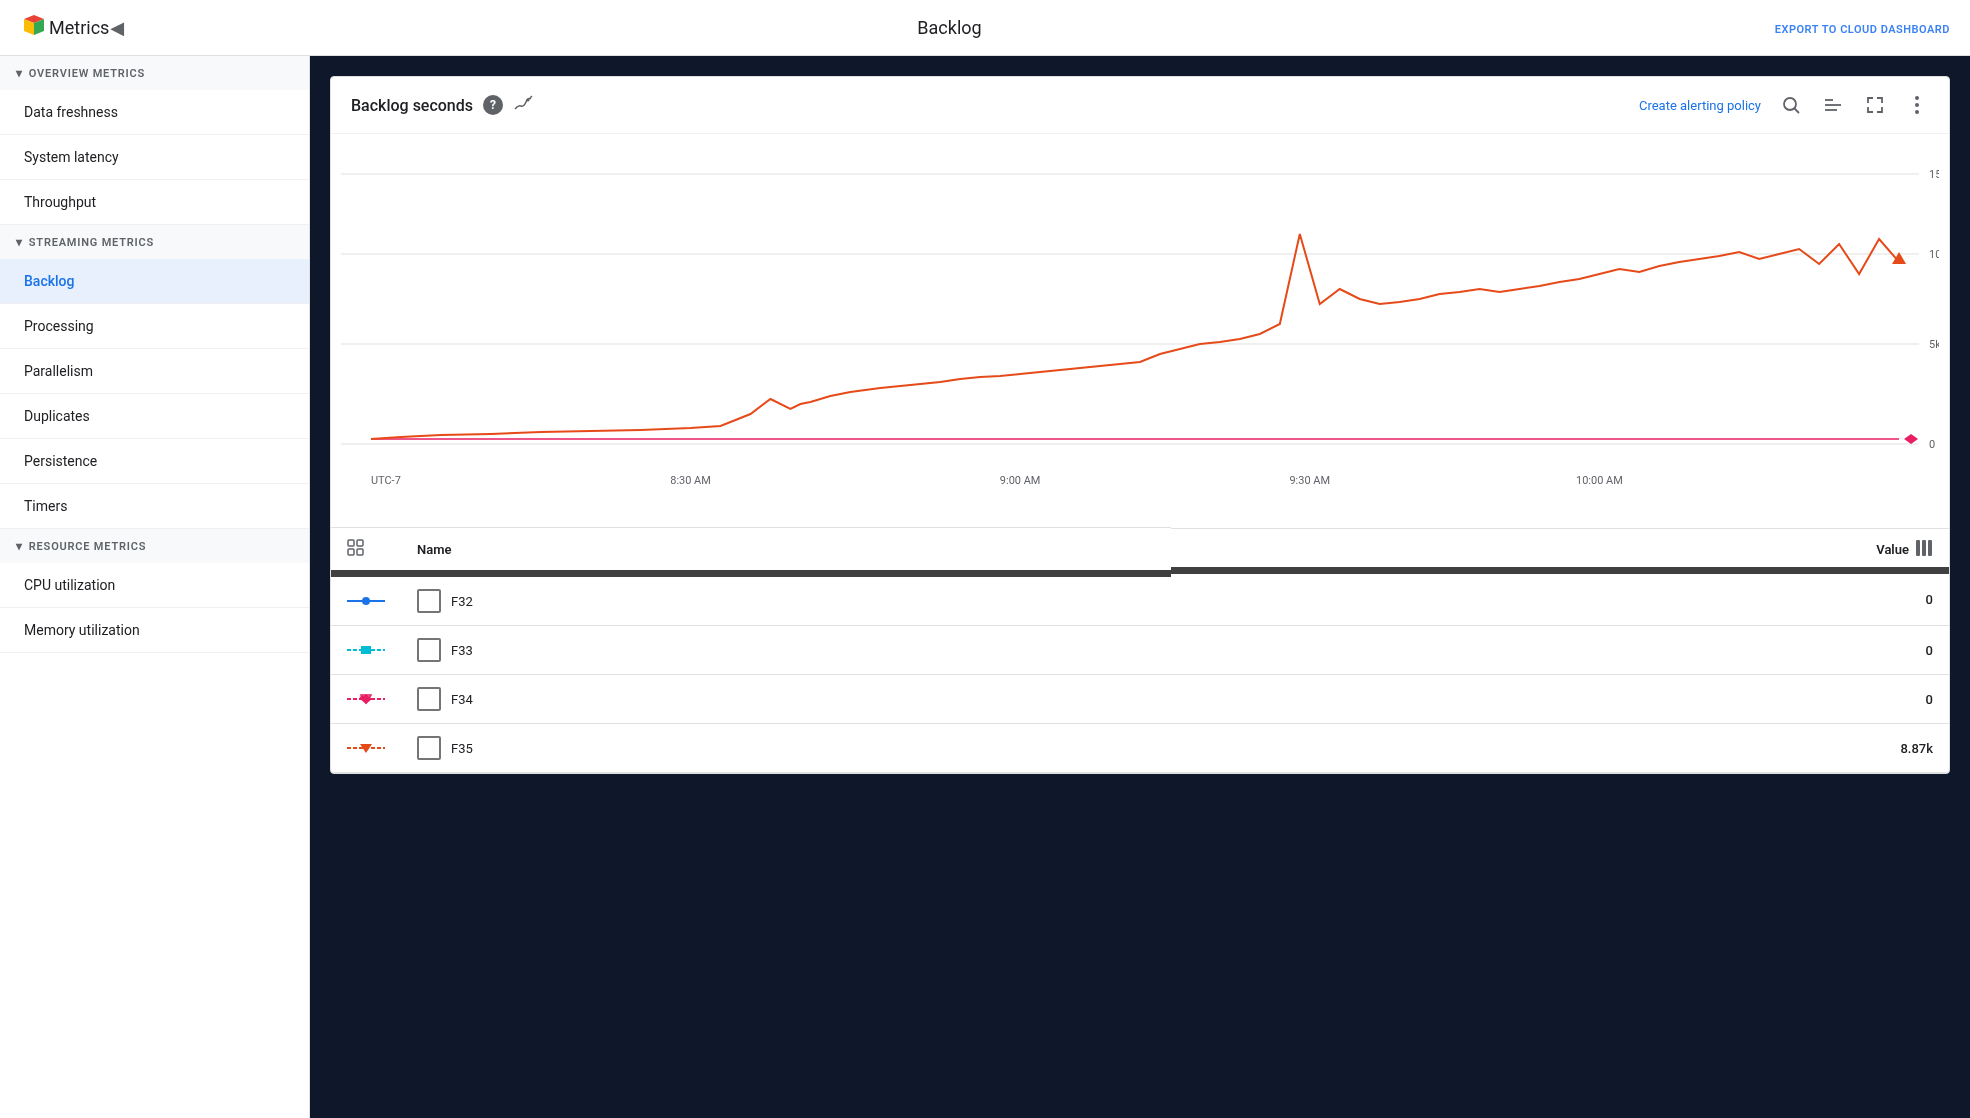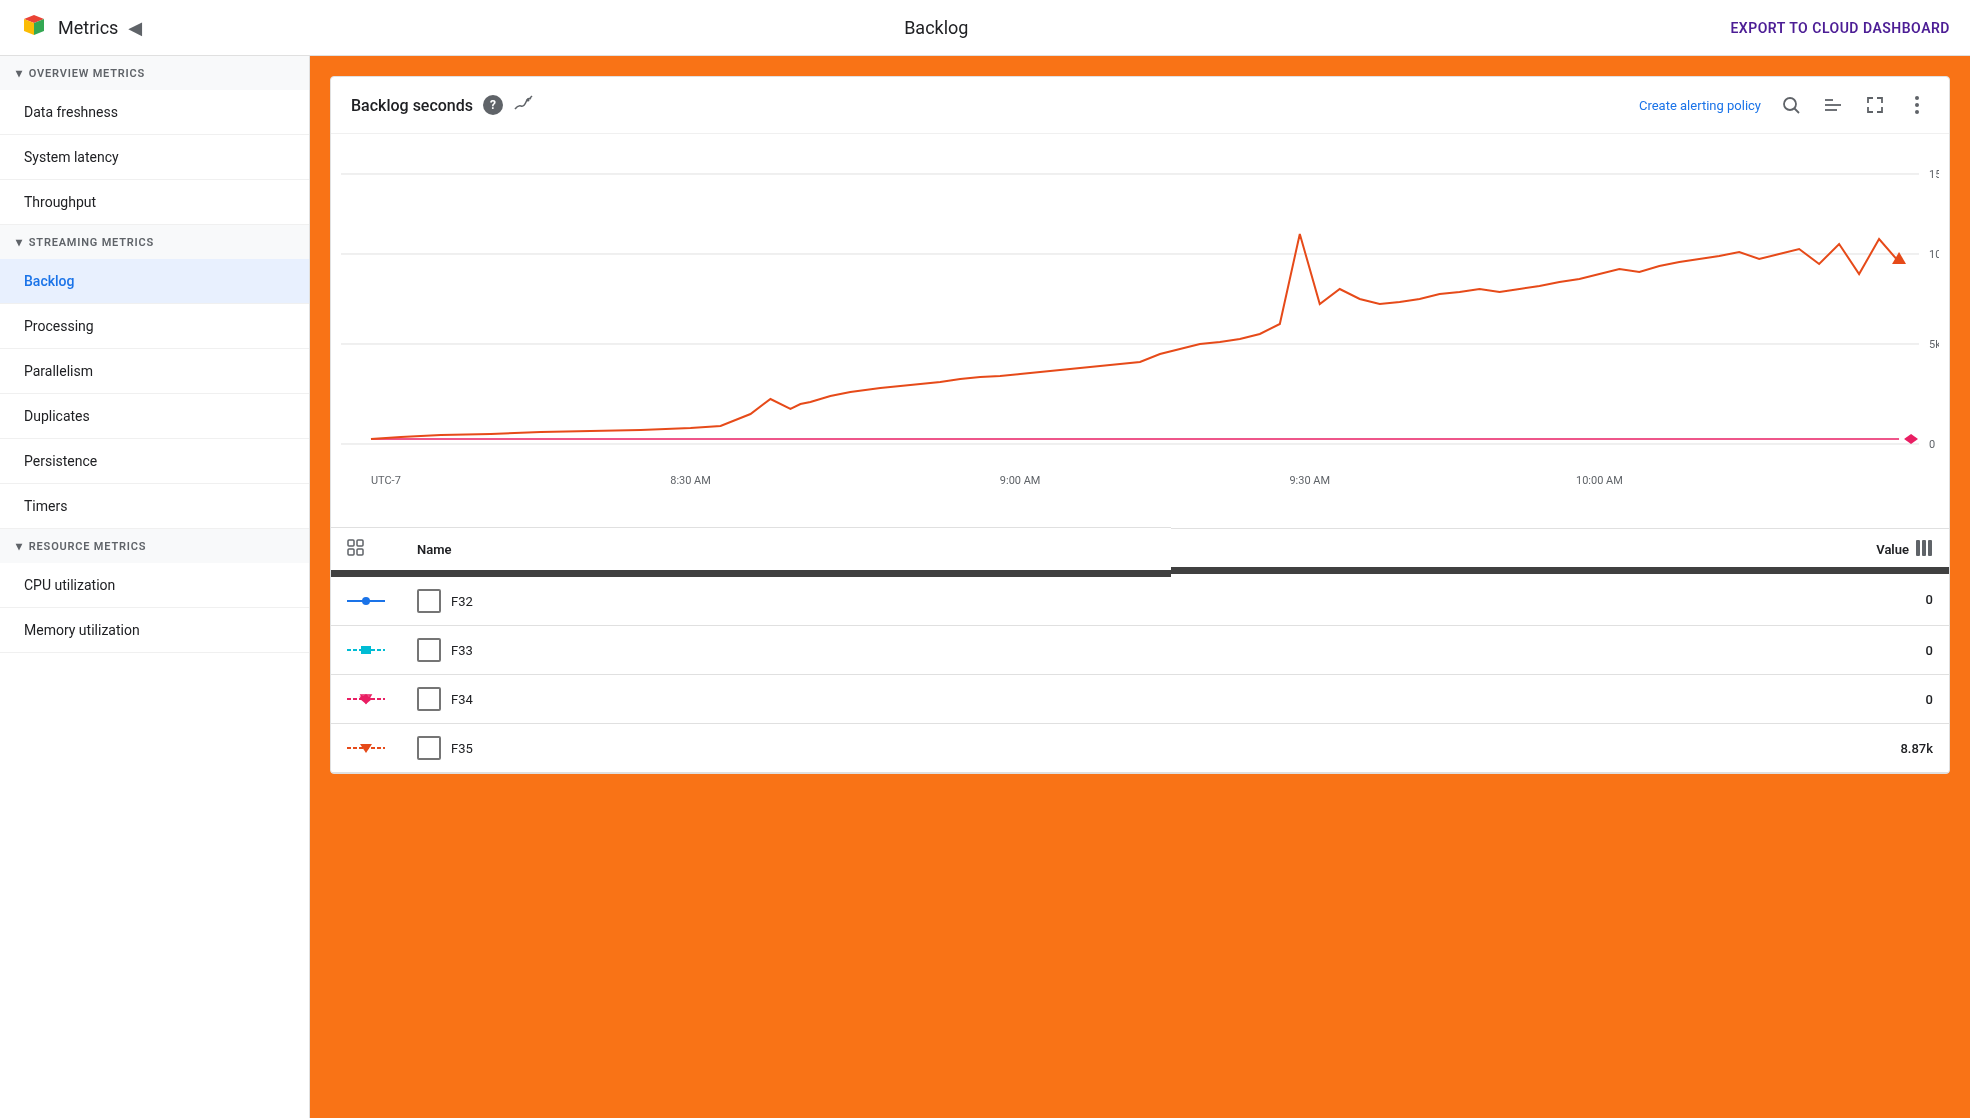--- a/index.html
+++ b/index.html
@@ -4,27 +4,27 @@
   <style>
     * { box-sizing: border-box; margin: 0; padding: 0; }
     body { font-family: 'Roboto', Arial, sans-serif; font-size: 14px; color: #202124; background: #fff; display: flex; flex-direction: column; height: 100vh; overflow: hidden; }
 
     
     .top-header {
       display: flex; align-items: center; justify-content: space-between;
       padding: 0 20px; height: 56px; border-bottom: 1px solid #e0e0e0;
       background: #fff;
     }
-    .top-header-left { display: flex; align-items: center; gap: 10px; }
+    .top-header-left { display: flex; align-items: center; gap: 1px; }
     .top-header-left .logo { color: #ea4335; font-size: 22px; }
     .top-header-left .app-title { font-size: 18px; font-weight: 400; color: #202124; }
     .top-header-left .collapse-btn { color: #5f6368; cursor: pointer; font-size: 18px; }
     .top-header-center { font-size: 18px; font-weight: 400; color: #202124; }
     .top-header-right .export-btn {
-      color: #4c1d95; font-size: 14px; font-weight: 600; letter-spacing: 0.5px;
+      color: #3b82f6; font-size: 11px; font-weight: 600; letter-spacing: 0.5px;
       text-transform: uppercase; cursor: pointer; text-decoration: none;
     }
 
     
     .main-layout { display: flex; flex: 1; overflow: hidden; }
 
     
     .sidebar {
       width: 310px; min-width: 310px; border-right: 1px solid #e0e0e0;
       overflow-y: auto; background: #fff;
@@ -36,21 +36,21 @@
       background: #f8f9fa; cursor: pointer;
     }
     .sidebar-section-header .chevron { font-size: 12px; color: #5f6368; }
     .sidebar-item {
       padding: 14px 24px; font-size: 14px; color: #202124;
       cursor: pointer; border-bottom: 1px solid #f0f0f0;
     }
     .sidebar-item.active { background: #e8f0fe; color: #1a73e8; font-weight: 500; }
 
     
-    .content-area { flex: 1; overflow-y: auto; background: #f97316; padding: 20px; }
+    .content-area { flex: 1; overflow-y: auto; background: #0f172a; padding: 20px; }
 
     
     .chart-card { border: 1px solid #e0e0e0; border-radius: 4px; background: #fff; }
     .chart-header {
       display: flex; align-items: center; justify-content: space-between;
       padding: 16px 20px; border-bottom: 1px solid #f0f0f0;
     }
     .chart-title-area { display: flex; align-items: center; gap: 10px; }
     .chart-title { font-size: 16px; font-weight: 500; color: #202124; }
     .chart-help-icon {

